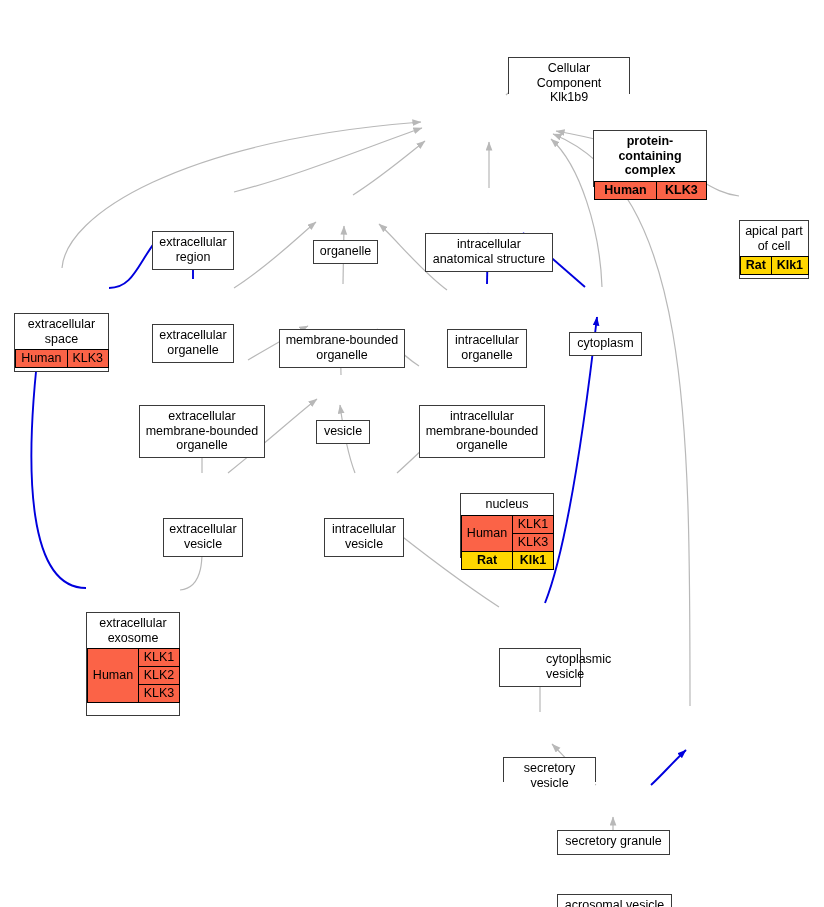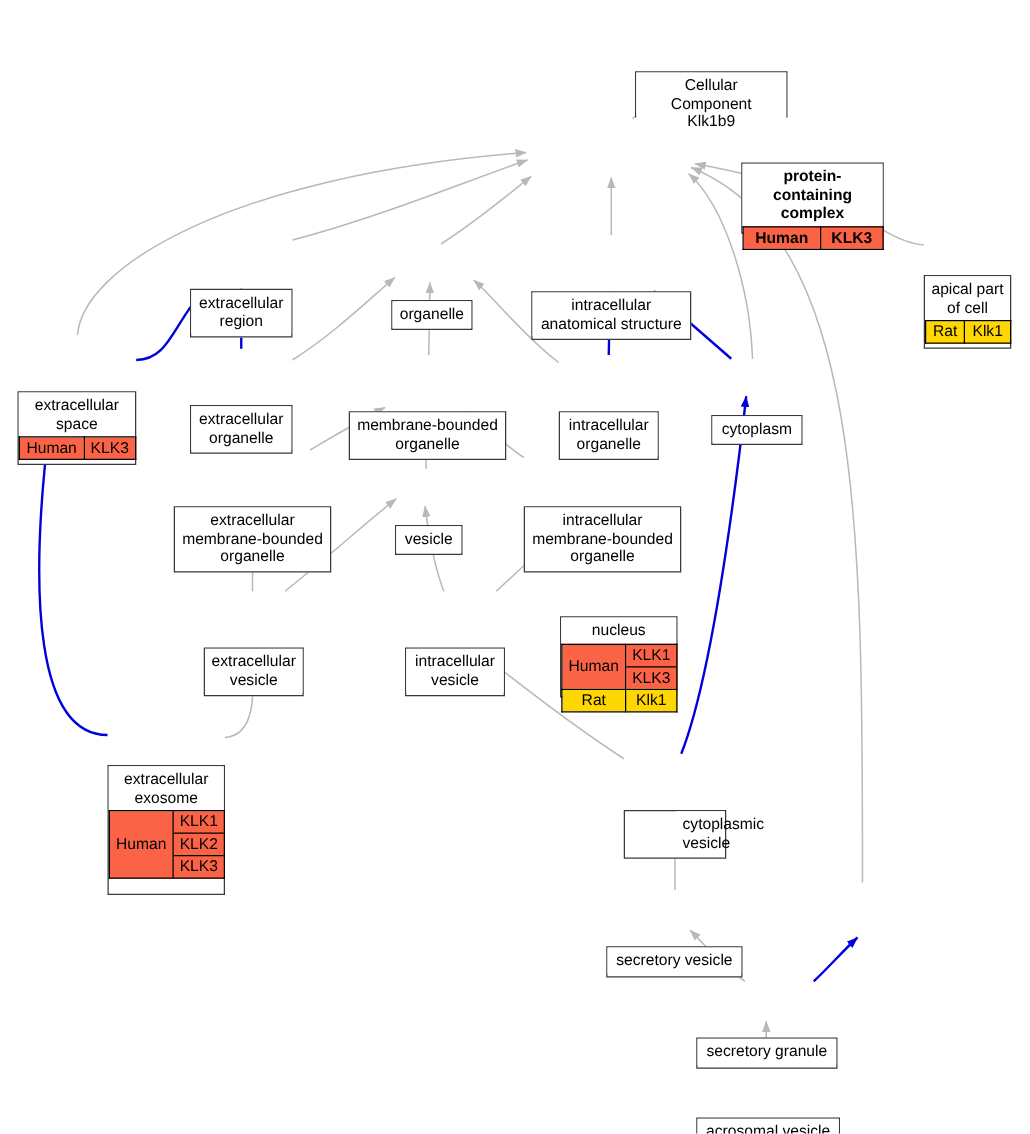--- a/index.html
+++ b/index.html
@@ -12,21 +12,21 @@
     padding:3px 5px;white-space:pre-line;background:#fff;
   }
   .anno{display:table;width:100%;border-collapse:collapse;border-top:1.5px solid #3a3a3a;}
   .anno-row{display:table-row;}
   .anno-cell{
     display:table-cell;text-align:center;vertical-align:middle;
     font-size:12.5px;line-height:15px;color:#000;
     border:1px solid #000;padding:1px 4px;white-space:nowrap;
   }
   .sp-red{background:#FB6347;}
-  .sp-yellow{background:#FFD700;}
+  .sp-yellow{background:#FFD700;font-weight:bold;}
   .gene-stack{display:table-cell;padding:0;border:1px solid #000;vertical-align:top;}
   .gene-stack .g{
     font-size:12.5px;line-height:15px;text-align:center;color:#000;
     border-bottom:1px solid #000;padding:1px 4px;
   }
   .gene-stack .g:last-child{border-bottom:none;}
 </style>
 </head>
 <body>
 
@@ -173,21 +173,21 @@
   <div class="node" style="left:163px;top:473px;width:80px;height:39px;">
     <div class="title">extracellular
 vesicle</div>
   </div>
 
   <div class="node" style="left:324px;top:473px;width:80px;height:39px;">
     <div class="title">intracellular
 vesicle</div>
   </div>
 
-  <div class="node" style="left:448px;top:448px;width:94px;height:65px;">
+  <div class="node" style="left:460px;top:448px;width:94px;height:65px;">
     <div class="title">nucleus</div>
     <div class="anno">
       <div class="anno-row">
         <div class="anno-cell sp-red">Human</div>
         <div class="gene-stack sp-red">
           <div class="g">KLK1</div>
           <div class="g">KLK3</div>
         </div>
       </div>
       <div class="anno-row">
@@ -210,21 +210,21 @@
         </div>
       </div>
     </div>
   </div>
 
   <div class="node" style="left:499px;top:603px;width:82px;height:39px;padding-left:41px;">
     <div class="title">cytoplasmic
 vesicle</div>
   </div>
 
-  <div class="node" style="left:485px;top:712px;width:109px;height:25px;">
+  <div class="node" style="left:503px;top:712px;width:93px;height:25px;">
     <div class="title">secretory vesicle</div>
   </div>
 
 
   <div class="node" style="left:557px;top:785px;width:113px;height:25px;">
     <div class="title">secretory granule</div>
   </div>
 
   <div class="node" style="left:557px;top:849px;width:115px;height:54px;">
     <div class="title">acrosomal vesicle</div>

